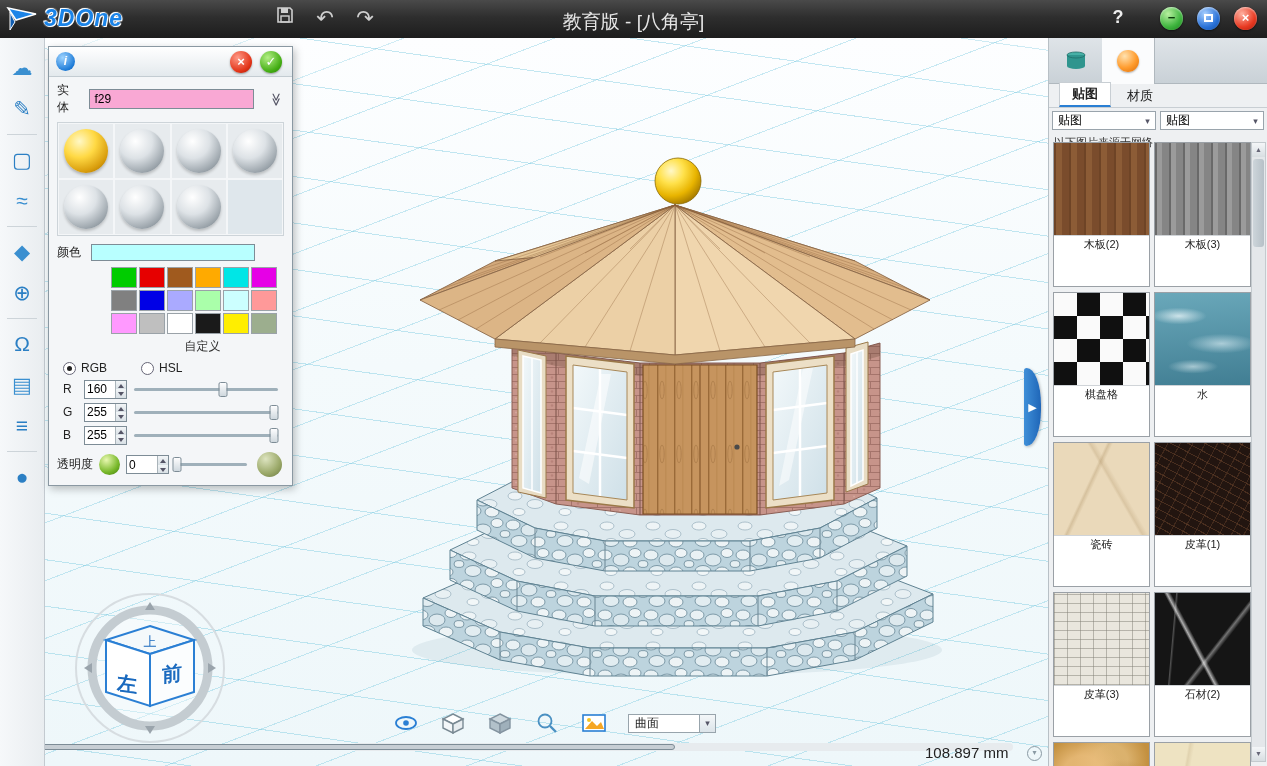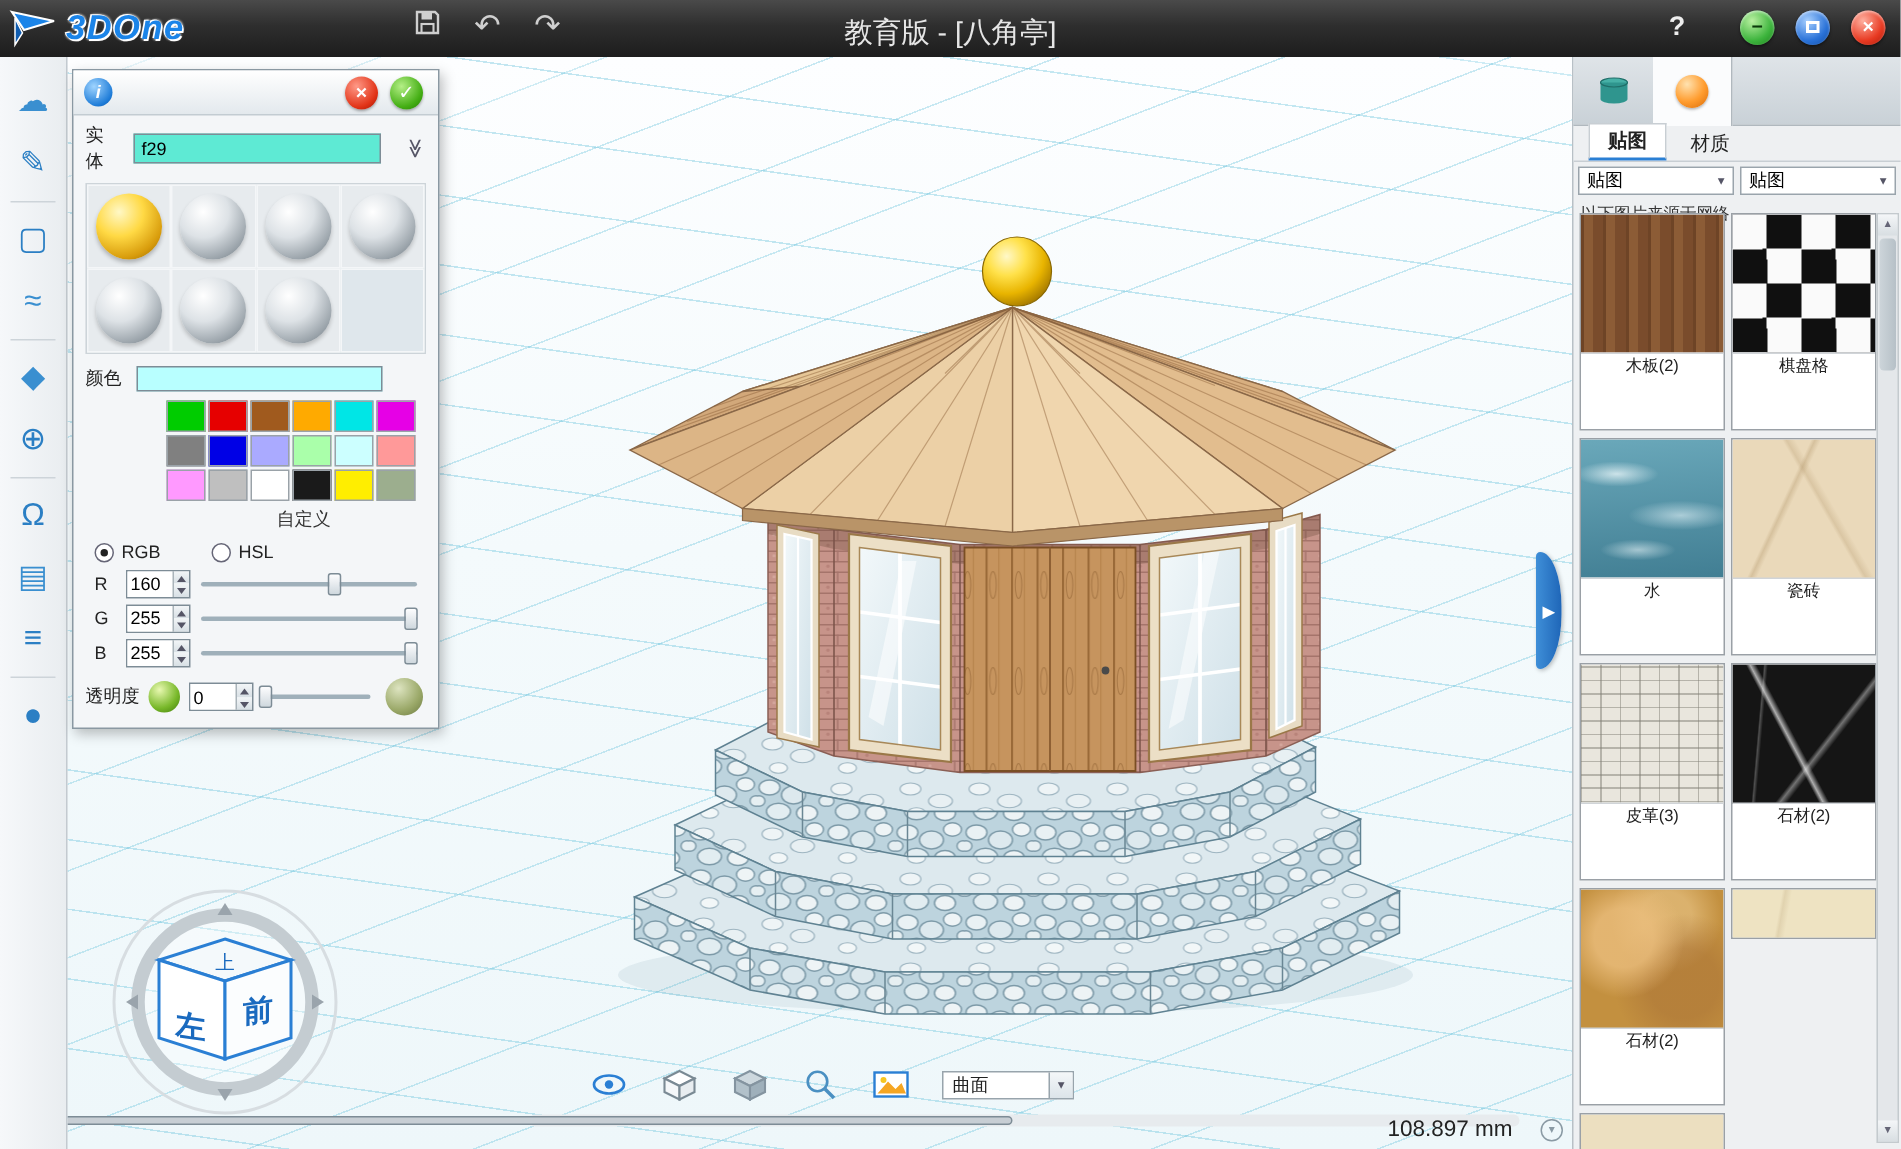--- a/index.html
+++ b/index.html
@@ -69,21 +69,21 @@
   .props-hd { height:30px; background:linear-gradient(180deg,#ffffff,#e3e9ed); border-bottom:1px solid #c3ccd2; position:relative; }
   .info-ic { position:absolute; left:7px; top:5px; width:19px; height:19px; border-radius:50%;
     background:radial-gradient(circle at 35% 30%,#9fd4ff,#1e7cd8 70%,#0c52a0); color:#fff; font-size:12px; font-weight:bold;
     font-style:italic; text-align:center; line-height:19px; }
   .hd-btn { position:absolute; top:4px; width:22px; height:22px; border-radius:50%; color:#fff; font-size:13px; font-weight:bold;
     text-align:center; line-height:22px; cursor:pointer; box-shadow:0 1px 2px rgba(0,0,0,.35); }
   .hd-cancel { right:40px; background:radial-gradient(circle at 35% 30%,#ff9a88,#e23418 65%,#9c1402); }
   .hd-ok { right:10px; background:radial-gradient(circle at 35% 30%,#b4ef86,#44ae14 65%,#237a00); }
 
   .row-entity { display:flex; align-items:center; padding:5px 8px 3px; gap:16px; }
-  .entity-input { width:176px; height:20px; border:1px solid #7d8c96; font-size:12px; padding:0 4px; background:#5eead4; }
+  .entity-input { width:176px; height:20px; border:1px solid #7d8c96; font-size:12px; padding:0 4px; background:#f9a8d4; }
   .expand-ch { transform:rotate(90deg); color:#556; font-size:13px; cursor:pointer; width:16px; text-align:center; }
 
   .swatches { margin:3px 8px; background:#e7ebee; border:1px solid #cdd4d9; display:grid; grid-template-columns:repeat(4,1fr); }
   .sw-cell { height:56px; display:flex; align-items:center; justify-content:center; border:1px solid #f4f6f8; cursor:pointer; background:#e7ebee; }
   .sphere { width:44px; height:44px; border-radius:50%; }
   .sphere.gold { background:radial-gradient(circle at 35% 28%,#fff8c6,#ffd944 38%,#d89c0c 72%,#8a5e00); box-shadow:0 2px 3px rgba(0,0,0,.25); }
   .sphere.silver { background:radial-gradient(circle at 35% 28%,#ffffff,#dde2e6 40%,#9aa3aa 75%,#667077); box-shadow:0 2px 3px rgba(0,0,0,.2); }
   .sw-cell.empty { background:#dfe7ec; }
 
   .row-color { display:flex; align-items:center; padding:5px 8px 2px; gap:10px; }
@@ -569,30 +569,38 @@
     </div>
   </div>
   <div class="rp-note">以下图片来源于网络</div>
 
   <div class="tex-grid">
     <div class="tex-card">
         <div class="tx tx-wood2"></div>
         <div class="tex-lbl">木板(2)</div>
       </div>
     <div class="tex-card">
+        <div class="tx tx-wood3"></div>
+        <div class="tex-lbl">木板(3)</div>
+      </div>
+    <div class="tex-card">
         <div class="tx tx-checker"></div>
         <div class="tex-lbl">棋盘格</div>
       </div>
     <div class="tex-card">
         <div class="tx tx-water"></div>
         <div class="tex-lbl">水</div>
       </div>
     <div class="tex-card">
         <div class="tx tx-tile"></div>
         <div class="tex-lbl">瓷砖</div>
+      </div>
+    <div class="tex-card">
+        <div class="tx tx-leather1"></div>
+        <div class="tex-lbl">皮革(1)</div>
       </div>
     <div class="tex-card">
         <div class="tx tx-leather3"></div>
         <div class="tex-lbl">皮革(3)</div>
       </div>
     <div class="tex-card">
         <div class="tx tx-stone1"></div>
         <div class="tex-lbl">石材(2)</div>
       </div>
     <div class="tex-card">

